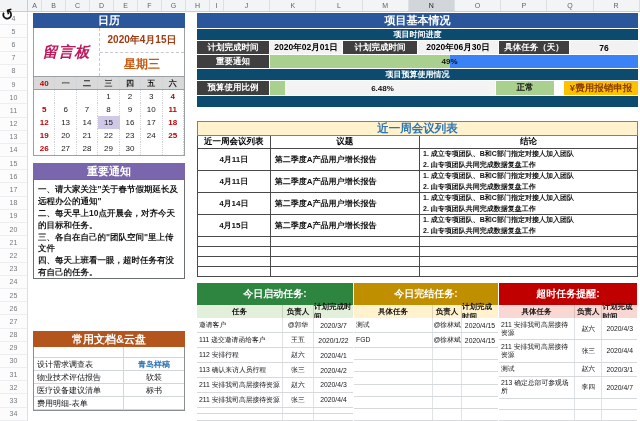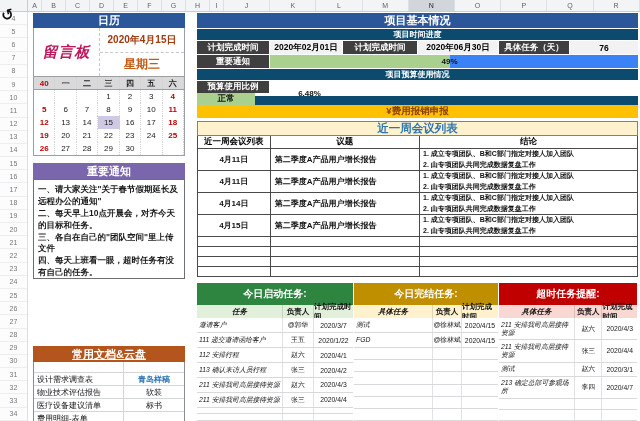--- a/index.html
+++ b/index.html
@@ -28,42 +28,42 @@
   #cal-weekday{flex:1;display:flex;align-items:center;justify-content:center;color:#c55a11;font-weight:bold;font-size:12px;}
   #cal-grid{border:1px solid #9aa0a6;box-sizing:border-box;background:#fff;}
   .calrow{display:flex;height:13px;}
   .calrow.hd{background:#d9d9d9;border-bottom:1px solid #9aa0a6;box-sizing:border-box;}
   .calcell{flex:1;display:flex;align-items:center;justify-content:center;font-size:8px;color:#222;border-right:1px dotted #ced2d6;box-sizing:border-box;}
   .calrow.hd .calcell{font-weight:bold;}
   .calcell.wk{color:#c00000;font-weight:bold;}
   .calcell.sel{background:#cfc8e6;}
   #notice-title{margin-top:7px;}
   #notice-box{height:100px;border:1px solid #6b7075;box-sizing:border-box;padding:4px 4px;font-size:8.5px;font-weight:bold;color:#191919;line-height:1.4;background:#fff;overflow:hidden;}
-  #docs-title{margin-top:67px;text-decoration:underline;}
+  #docs-title{margin-top:52px;}
   #docs-box{border:1px solid #8a8f94;border-top:none;box-sizing:border-box;background:#fff;}
   .docspacer{height:11px;border-bottom:1px solid #d2d6da;box-sizing:border-box;display:flex;}
   .docspacer>div{width:60%;border-right:1px solid #d2d6da;box-sizing:border-box;}
   .docrow{display:flex;height:13px;border-bottom:1px solid #d2d6da;box-sizing:border-box;align-items:stretch;font-size:8px;color:#111;}
   .doclabel{width:60%;display:flex;align-items:center;padding-left:3px;border-right:1px solid #d2d6da;box-sizing:border-box;}
   .docval{flex:1;display:flex;align-items:center;justify-content:center;}
   .docval.link{color:#2e75b6;font-weight:bold;}
   
   #right-panel{left:197px;top:13px;width:441px;}
   .prow{display:flex;margin-top:1px;height:13px;}
   .prow>div{margin-right:1px;}
   .prow>div:last-child{margin-right:0;}
   .plabel{background:#3f3f3f;color:#fff;font-weight:bold;font-size:8.5px;display:flex;align-items:center;justify-content:center;}
   .pval{background:#f2f2f2;color:#000;font-weight:bold;font-size:8.5px;display:flex;align-items:center;justify-content:center;}
   .pbar{height:11px;margin-top:1px;background:#0c4a6e;color:#fff;font-weight:bold;font-size:8px;display:flex;align-items:center;justify-content:center;}
   #stage-cell{background:#fdf6d8;position:relative;}
   #stage-arrow{position:absolute;right:2px;top:1px;font-size:8px;color:#777;}
   #prog-track{flex:1;position:relative;background:#3b82f6;}
   #prog-fill{position:absolute;left:0;top:0;bottom:0;background:#a9d08e;}
   #prog-text{position:absolute;top:0;bottom:0;display:flex;align-items:center;font-size:8px;font-weight:bold;color:#111;transform:translateX(-55%);}
-  #budget-row{height:14px;flex-direction:column;}
+  #budget-row{height:14px;}
   #budget-meter{width:225px;position:relative;background:#f4f4f4;}
   #budget-fill{position:absolute;left:0;top:0;bottom:0;background:#a9d08e;}
   #budget-text{position:absolute;inset:0;display:flex;align-items:center;justify-content:center;font-size:8px;font-weight:bold;color:#111;}
   #status-cell{width:58px;background:#a9d08e;color:#111;font-weight:bold;font-size:8.5px;display:flex;align-items:center;justify-content:center;}
   #budget-spacer{width:8px;background:#fff;}
   #expense-btn{flex:1;background:#ffc000;color:#8a3b00;font-weight:bold;font-size:9.5px;display:flex;align-items:center;justify-content:center;cursor:pointer;}
   
   #meetings{left:197px;top:121px;width:441px;}
   #meet-title{height:15px;background:#fff2cc;border:1px solid #808080;box-sizing:border-box;color:#2e75b6;font-weight:bold;font-size:11.5px;display:flex;align-items:center;justify-content:center;}
   #meet-table{border-left:1px solid #4a4a4a;border-right:1px solid #4a4a4a;box-sizing:border-box;background:#fff;}
@@ -92,21 +92,21 @@
   .overdue .tsub{background:#f9d7d3;}
   .tsub>div{display:flex;align-items:center;justify-content:center;border-right:1px solid rgba(0,0,0,.12);box-sizing:border-box;}
   .tsub>div:last-child{border-right:none;}
   .trow{display:flex;border-bottom:1px solid #d7dadd;box-sizing:border-box;background:#fff;}
   .tc{font-size:6.8px;color:#161616;border-right:1px solid #e0e3e6;box-sizing:border-box;display:flex;align-items:center;overflow:hidden;}
   .tc:last-child{border-right:none;}
   .tc.task{padding:0 2px;line-height:1.15;}
   .tc.owner,.tc.date{justify-content:center;}
   .start .tc.task{white-space:nowrap;}
   .overdue .tc.task{white-space:normal;}
-  .w-task{width:55%;font-style:italic;}.w-owner{width:20%;}.w-date{width:25%;}
+  .w-task{width:55%;}.w-owner{width:20%;}.w-date{width:25%;}
 </style>
 </head>
 <body>
 
 <div id="canvas">
 
   <div class="abs" id="corner"></div>
   <div class="abs" id="float-arrow">↺</div>
   <div class="abs" id="colheaders">
       <div class="colcell" style="width: 14px;">A</div>

